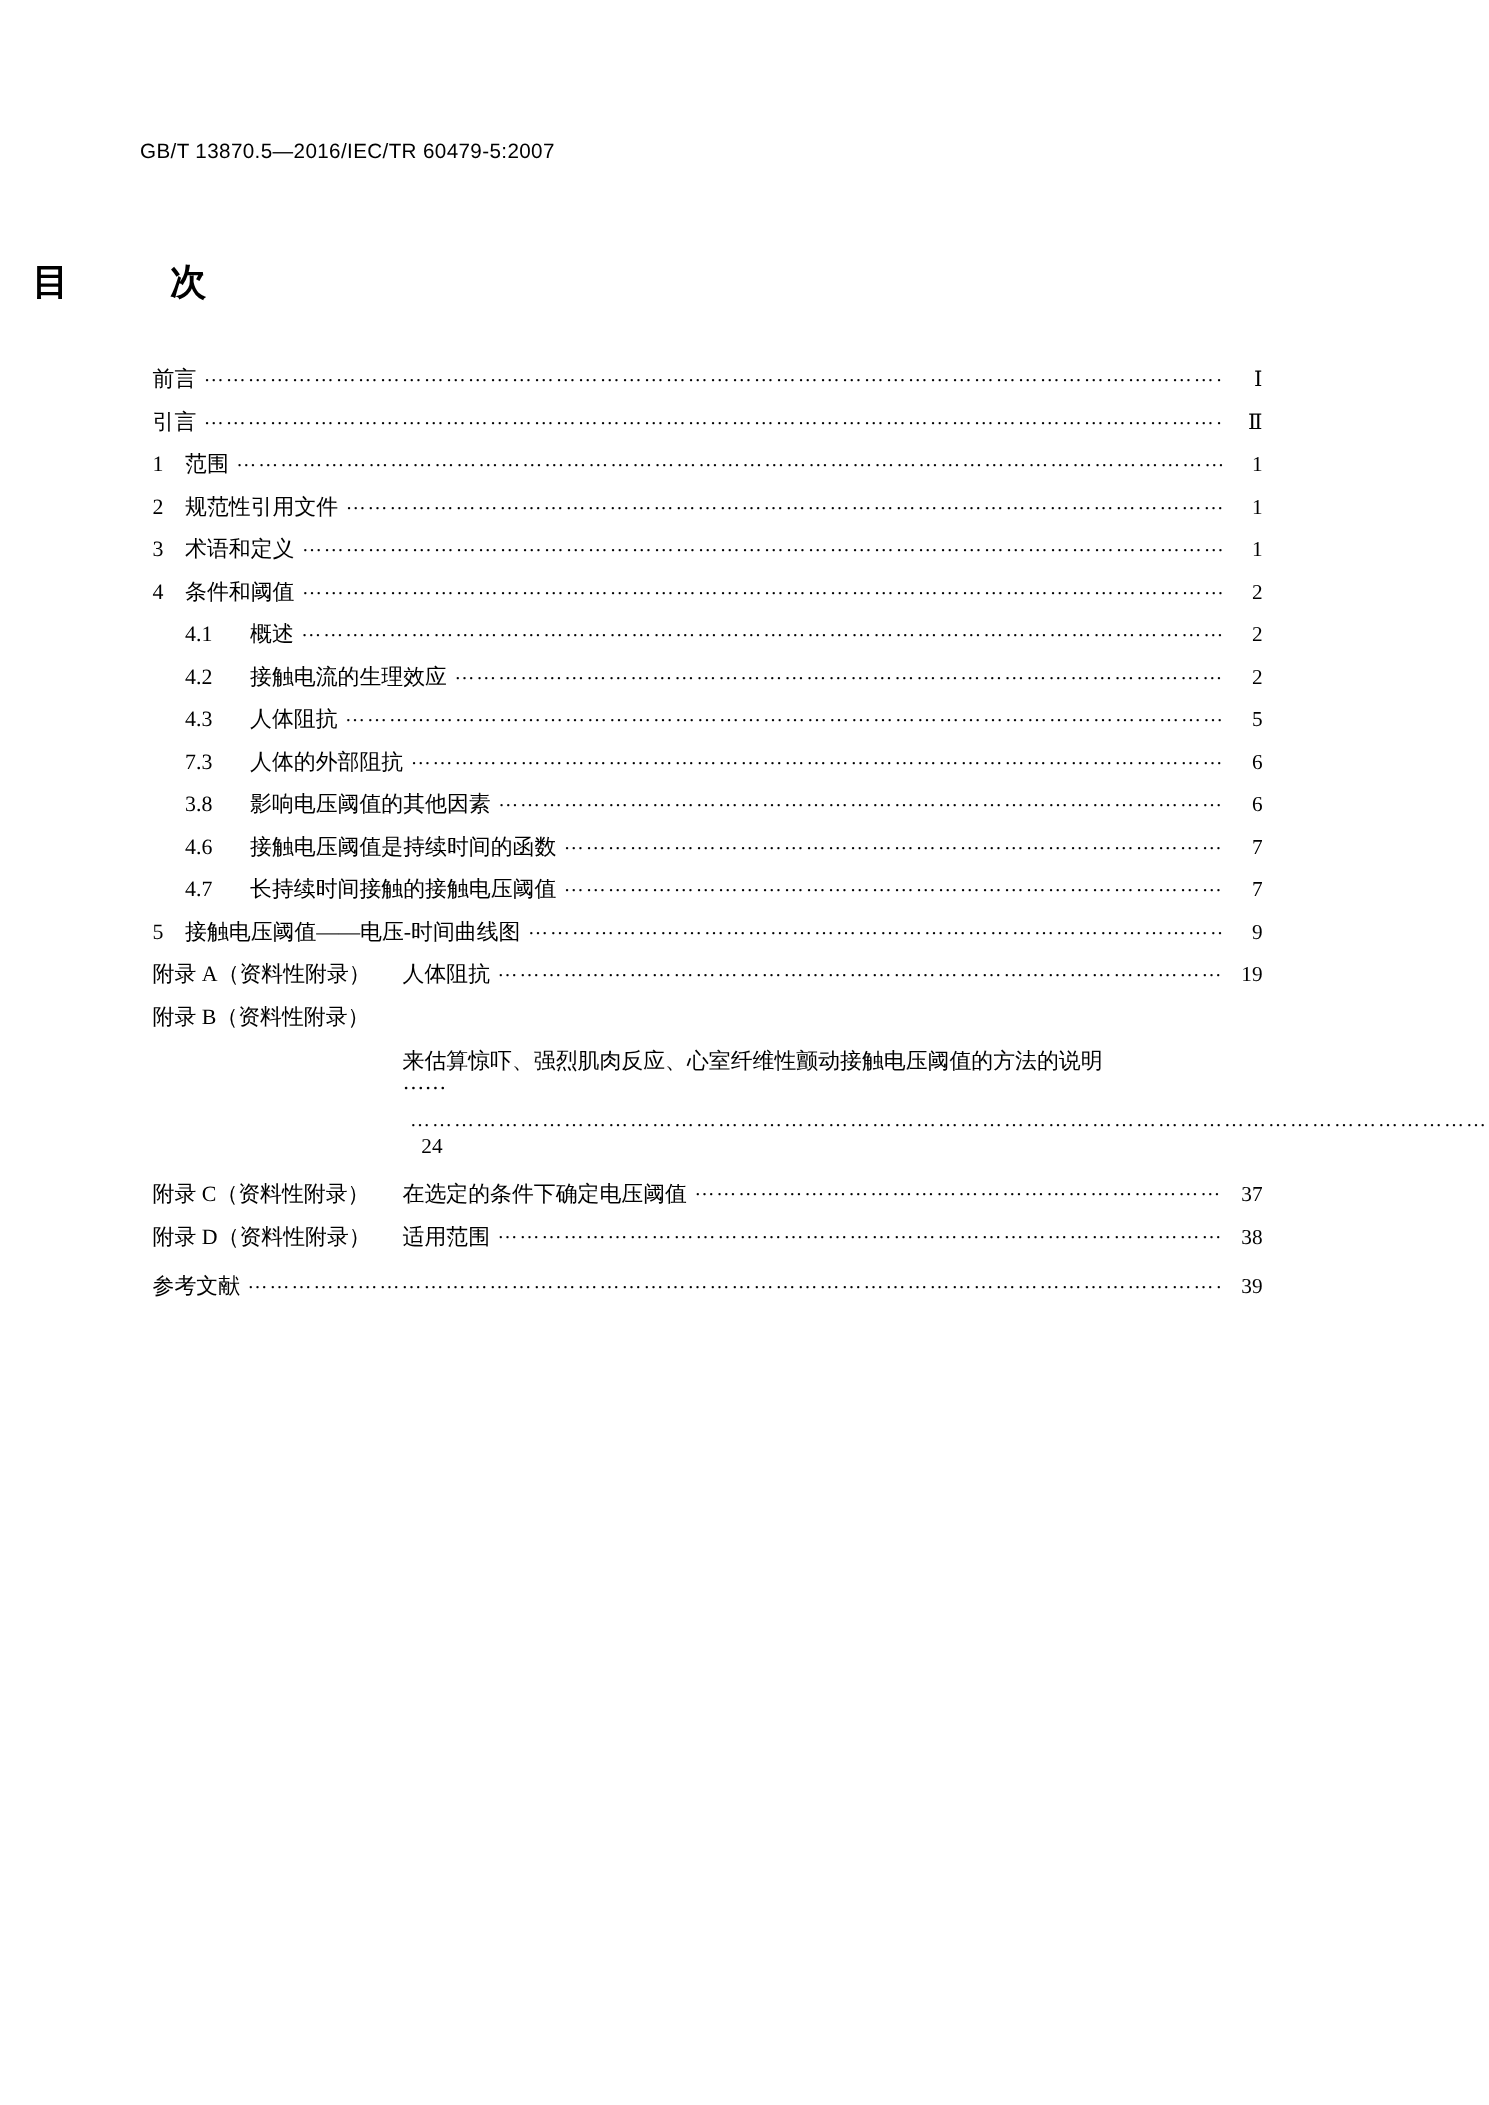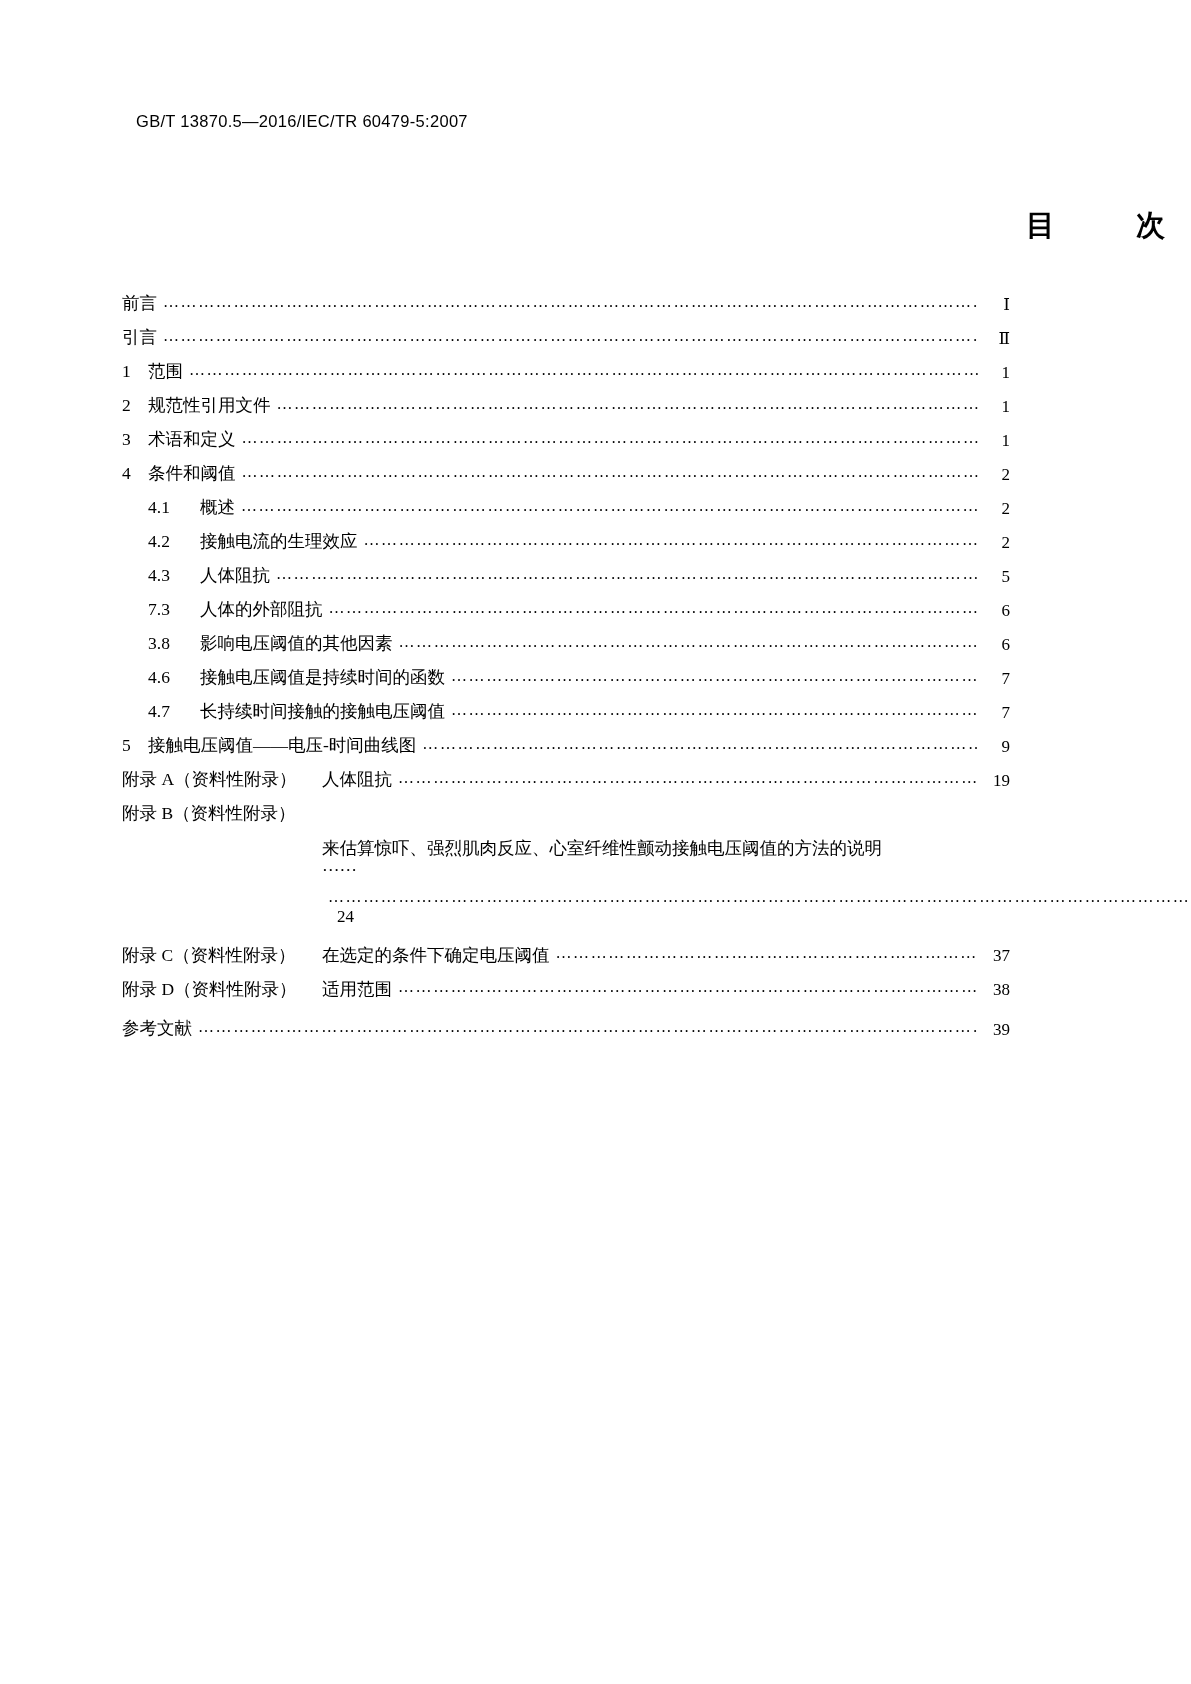--- a/index.html
+++ b/index.html
@@ -12,48 +12,48 @@
     width: 1191px;
     height: 1684px;
     background: #ffffff;
     font-family: "Liberation Serif", "DejaVu Serif", serif;
     color: #000000;
     overflow: hidden;
   }
   .header {
     position: absolute;
     top: 112px;
-    left: 136px;
+    left: 112px;
     font-family: "Liberation Sans", sans-serif;
     font-size: 16.5px;
     letter-spacing: 0.3px;
     color: #000;
     white-space: nowrap;
   }
   .doc-title {
     position: absolute;
     top: 206px;
     left: 0;
     width: 1191px;
-    text-align: right;
+    text-align: left;
     font-family: "Liberation Sans", sans-serif;
     font-weight: bold;
     font-size: 29px;
     letter-spacing: 26px;
     text-indent: 26px;
   }
   .toc {
     position: absolute;
     top: 295px;
     left: 122px;
     width: 888px;
   }
   .row {
     display: flex;
-    align-items: flex-end;
+    align-items: center;
     font-size: 17.5px;
     line-height: 1.0;
     margin-bottom: 16.5px;
     white-space: nowrap;
   }
   .row.lvl0 { padding-left: 0; }
   .row.lvl1 { padding-left: 26px; }
 
   .num {
     display: inline-block;

